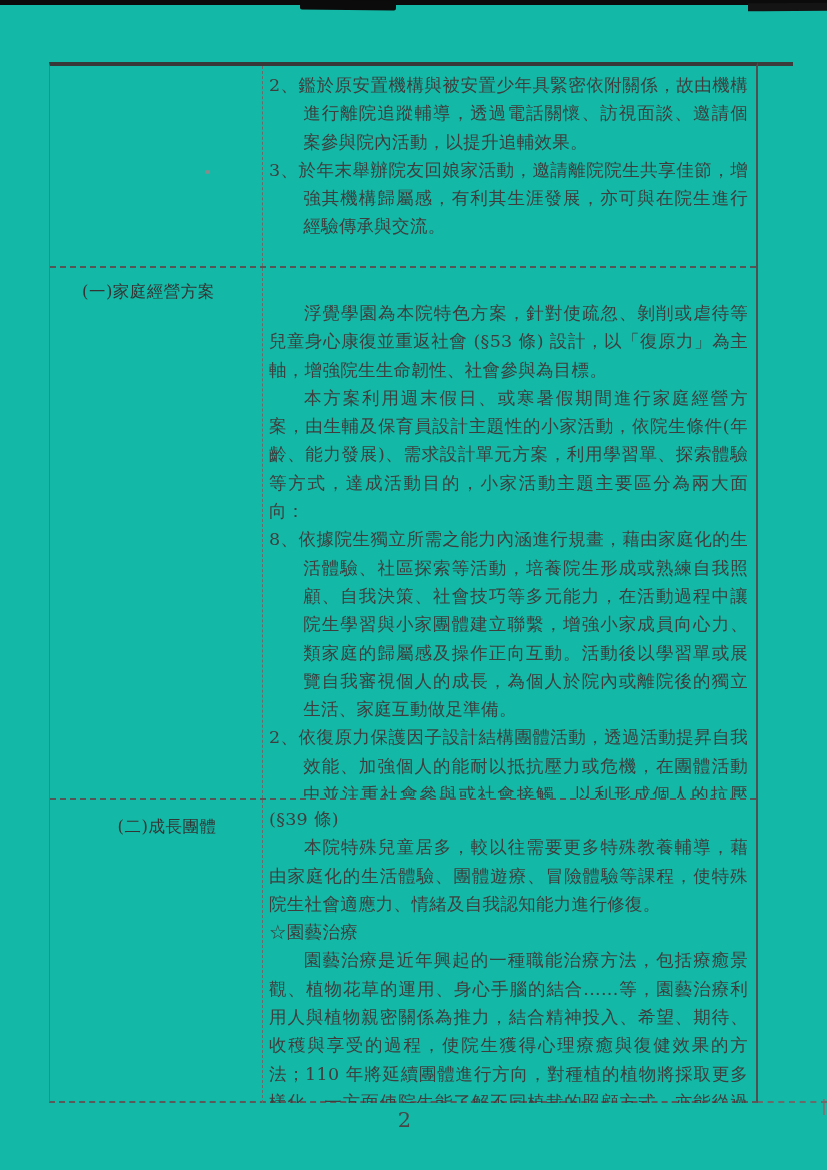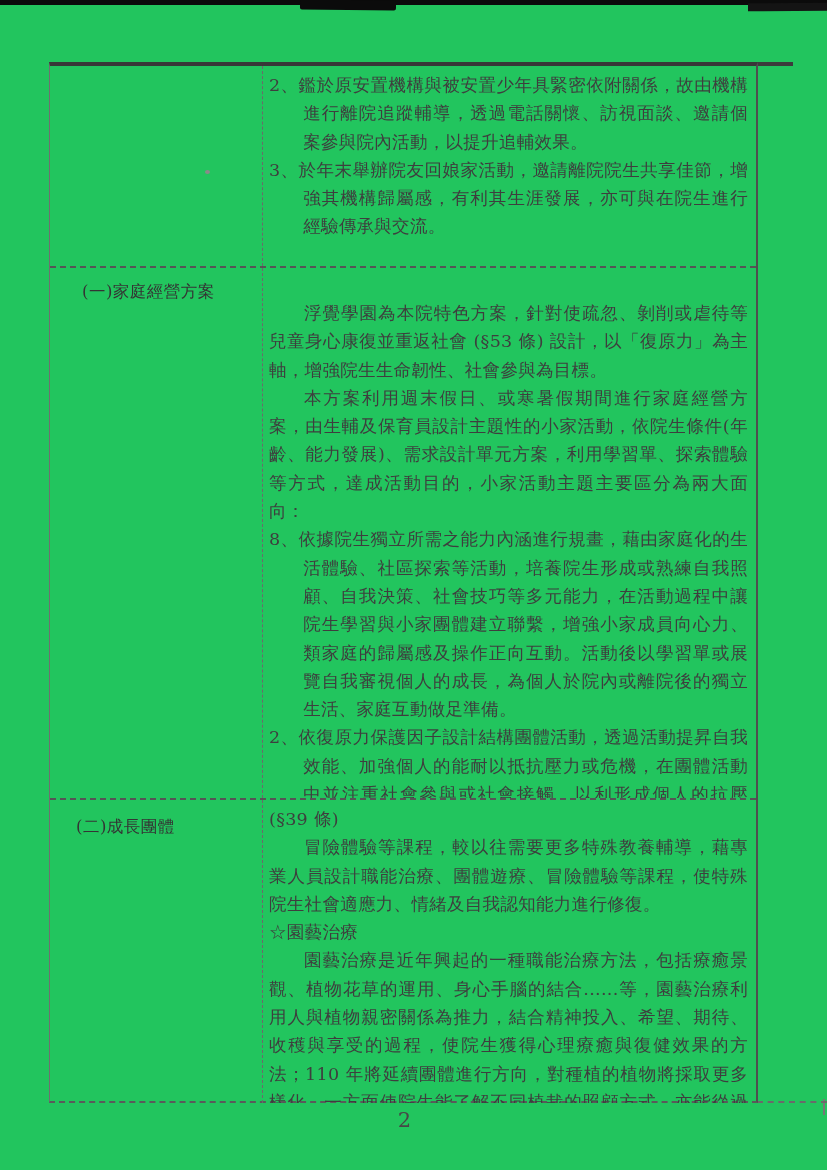--- a/index.html
+++ b/index.html
@@ -1,18 +1,18 @@
 <!DOCTYPE html>
 <html><head>
 <meta charset="utf-8">
 <style>
   html,body{margin:0;padding:0;background:#e8e8e8;}
   .page{
     position:relative;width:827px;height:1170px;margin:0 auto;
-    background:#22c55e;overflow:hidden;
+    background:#14b8a6;overflow:hidden;
     font-family:"DejaVu Serif","Liberation Serif",serif;
   }
   
   .strip-top{position:absolute;left:0;top:0;width:827px;height:5px;background:#0b0b0b;}
   .strip-blob{position:absolute;left:300px;top:0;width:96px;height:10px;background:#0b0b0b;transform:rotate(.6deg);border-radius:2px;}
   .strip-right{position:absolute;left:748px;top:3px;width:79px;height:8px;background:#141414;transform:rotate(-.4deg);}
   .speck{position:absolute;left:205px;top:170px;width:5px;height:4px;background:#8a8a8a;border-radius:50%;}
   .tick-br{position:absolute;left:823px;top:1099px;width:2px;height:16px;background:#777;}
   .topborder-ext{position:absolute;left:757px;top:62px;width:36px;height:4px;background:#3c3c3c;}
   .bottomline-ext{position:absolute;left:757px;top:1101px;width:70px;border-top:2px dashed #6a6a6a;}
@@ -37,21 +37,21 @@
     font-size:17.5px;line-height:28.3px;color:#3e3e3e;
     letter-spacing:.3px;text-align:justify;
   }
   .indent{text-indent:2em;}
   .hang{padding-left:1.95em;text-indent:-1.95em;}
   .pad-r1{padding-top:5px;}
   .pad-r2{padding-top:31px;}
   .pad-r3{padding-top:5px;}
   .left-head{font-size:16.5px;line-height:32px;color:#343434;padding:8px 4px 0 12px;letter-spacing:.5px;}
   .left-sub{margin-left:20px;}
-  .left-head-r3{padding-top:11px;padding-left:26px;}
+  .left-head-r3{padding-top:11px;padding-left:26px;text-align:center;}
   .page-number{
     position:absolute;left:0;top:1108px;width:810px;text-align:center;
     font-size:21px;color:#474747;letter-spacing:1px;
   }
 </style>
 </head>
 <body>
 
 <div class="page">
 
@@ -86,21 +86,21 @@
         <div class="txt hang">2、依復原力保護因子設計結構團體活動，透過活動提昇自我效能、加強個人的能耐以抵抗壓力或危機，在團體活動中並注重社會參與或社會接觸，以利形成個人的抗壓性、耐受度、自我解決等能力，俾利院生離開安置教養環境後能順利適應社會。</div>
       </div>
     </div>
 
     <div class="row row-3">
       <div class="cell cell-left">
         <div class="left-head left-head-r3">(二)成長團體</div>
       </div>
       <div class="cell cell-right pad-r3">
         <div class="txt">(§39 條)</div>
-        <div class="txt indent">冒險體驗等課程，較以往需要更多特殊教養輔導，藉專業人員設計職能治療、團體遊療、冒險體驗等課程，使特殊院生社會適應力、情緒及自我認知能力進行修復。</div>
+        <div class="txt indent">本院特殊兒童居多，較以往需要更多特殊教養輔導，藉由家庭化的生活體驗、團體遊療、冒險體驗等課程，使特殊院生社會適應力、情緒及自我認知能力進行修復。</div>
         <div class="txt">☆園藝治療</div>
         <div class="txt indent">園藝治療是近年興起的一種職能治療方法，包括療癒景觀、植物花草的運用、身心手腦的結合......等，園藝治療利用人與植物親密關係為推力，結合精神投入、希望、期待、收穫與享受的過程，使院生獲得心理療癒與復健效果的方法；110 年將延續團體進行方向，對種植的植物將採取更多樣化，一方面使院生能了解不同植栽的照顧方式，亦能從過程中的堆肥自製、植栽修剪等，建立院生對</div>
       </div>
     </div>
 
   </div>
 
   <div class="page-number">2</div>
 
 </div>

